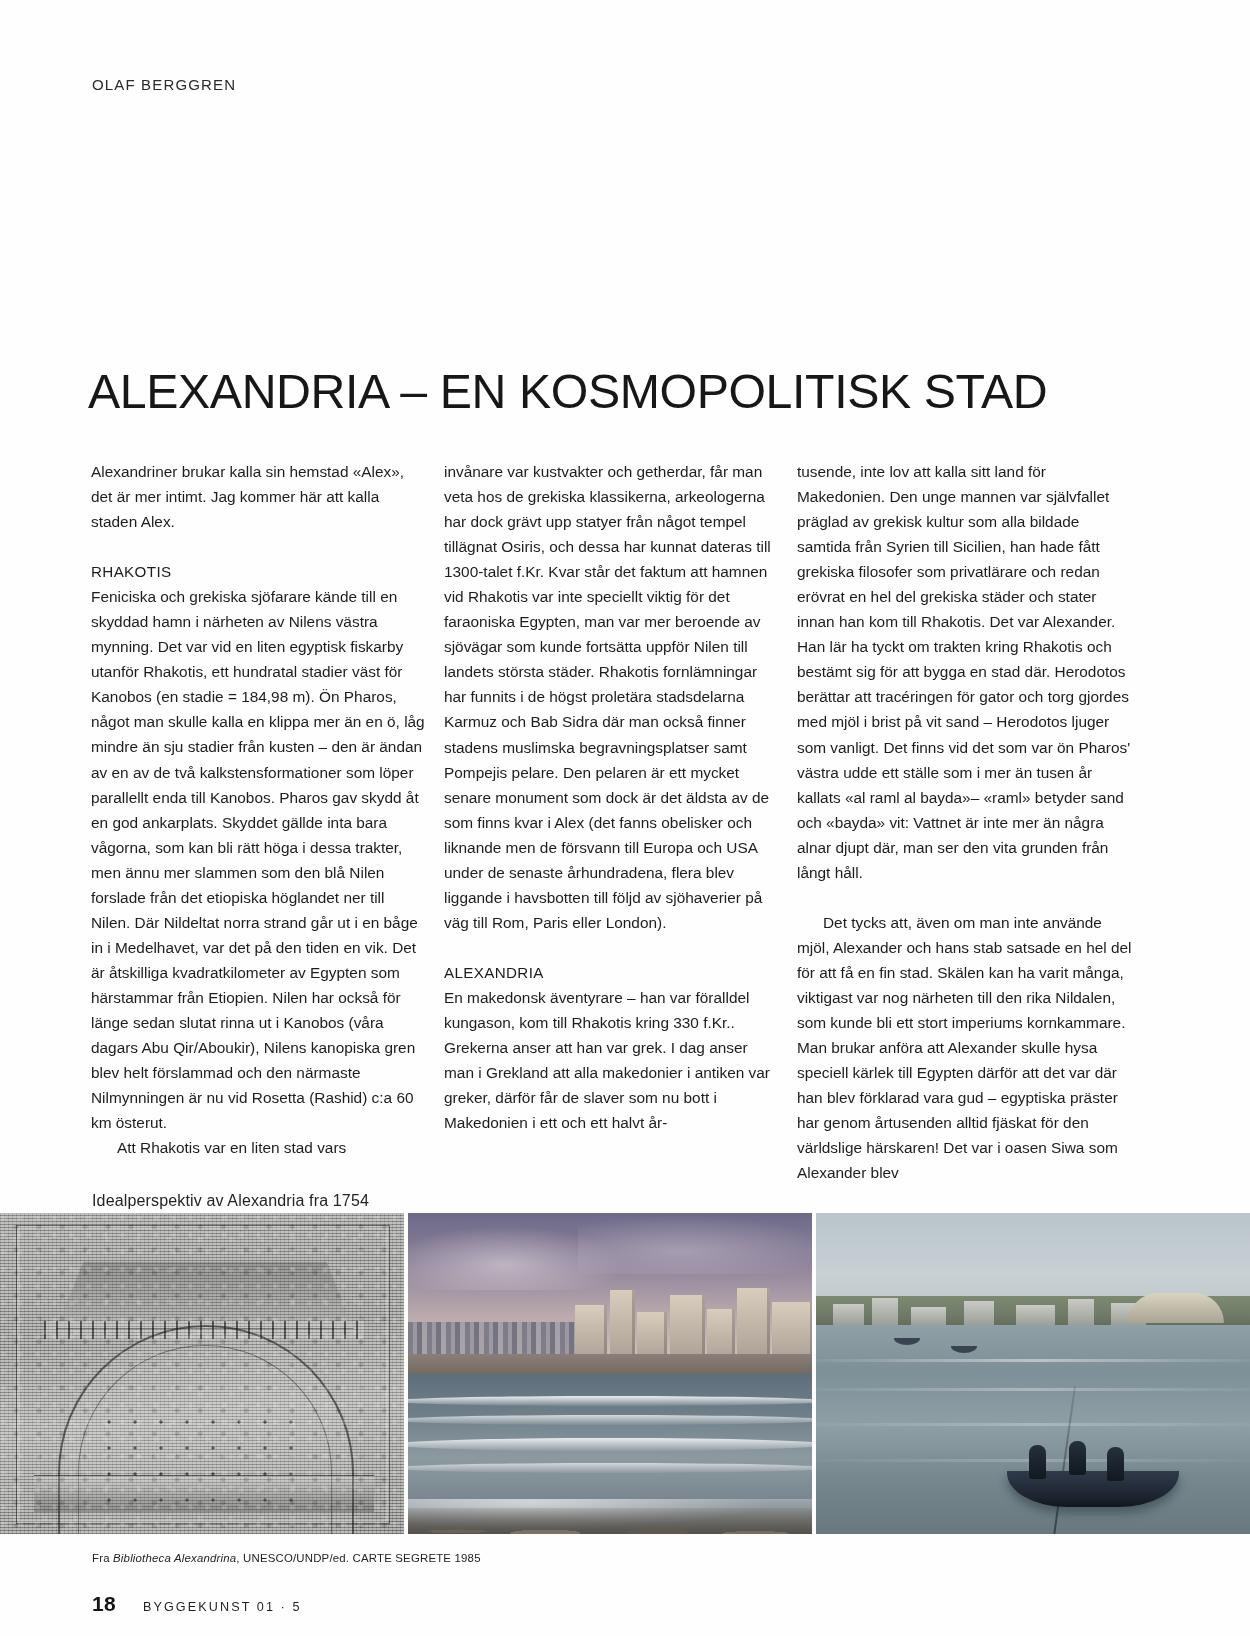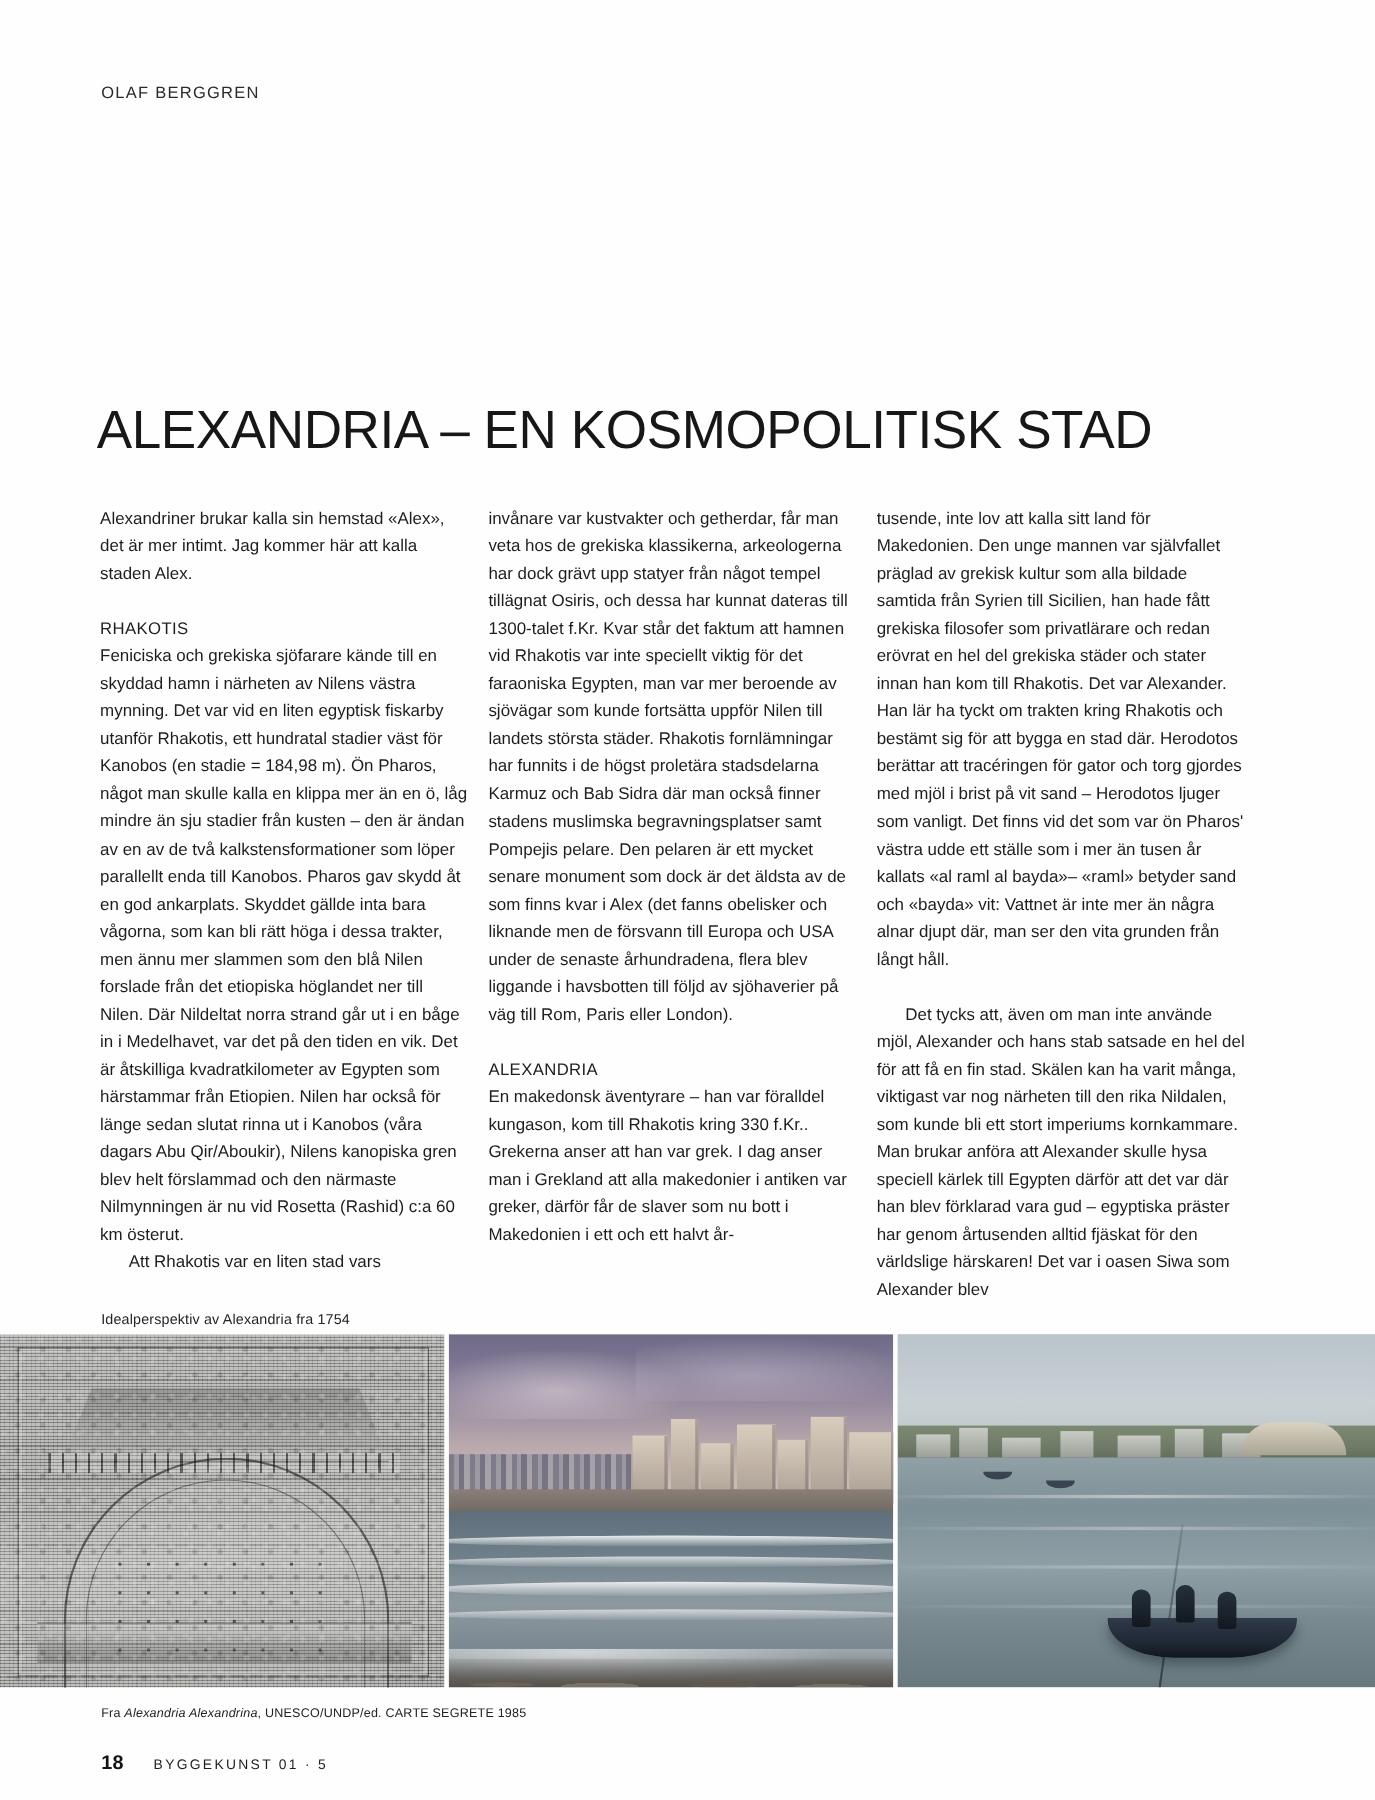--- a/index.html
+++ b/index.html
@@ -77,21 +77,21 @@
   }
   .gap-before {
     margin-top: 25px !important;
   }
 
   
   .fig-caption-top {
     position: absolute;
     left: 92px;
     top: 1192px;
-    font-size: 13px;
+    font-size: 16px;
     letter-spacing: 0.15px;
     color: #242424;
     text-align: right;
   }
 
   
   .image-band {
     position: absolute;
     left: 0;
     top: 1213px;
@@ -301,21 +301,21 @@
   
   .footer {
     position: absolute;
     left: 92px;
     top: 1592px;
     display: flex;
     align-items: baseline;
     gap: 27px;
   }
   .folio {
-    font-size: 18px;
+    font-size: 21px;
     font-weight: 700;
     letter-spacing: 0.3px;
     color: #141414;
   }
   .pub {
     font-size: 12.6px;
     letter-spacing: 2.1px;
     color: #1f1f1f;
   }
 </style>
@@ -421,21 +421,21 @@
             <div class="fs-fig" style="left:62px;top:-30px"></div>
             <div class="fs-fig" style="left:100px;top:-24px"></div>
           </div>
         </div>
       </div>
     </div>
 
   </div>
 
   <div class="fig-caption-bottom">
-    <span>Fra </span><span class="ital">Alexandria Alexandrina</span><span>, UNESCO/UNDP/ed. CARTE  SEGRETE 1985</span>
+    <span>Fra </span><span class="ital">Bibliotheca Alexandrina</span><span>, UNESCO/UNDP/ed. CARTE  SEGRETE 1985</span>
   </div>
 
   <div class="footer">
     <span class="folio">18</span>
     <span class="pub">BYGGEKUNST  01 · 5</span>
   </div>
 
 </div>
 
 </body></html>

